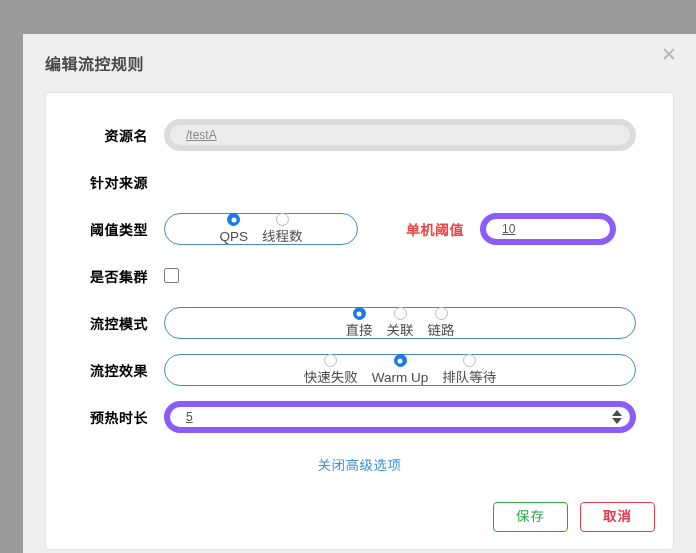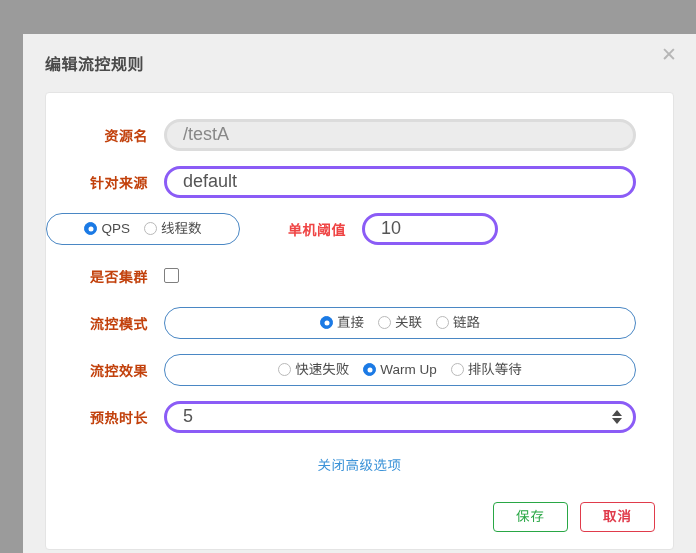--- a/index.html
+++ b/index.html
@@ -89,43 +89,44 @@
     padding: 0 14px 0 0;
   }
   .row-label {
     width: 118px;
     flex: 0 0 118px;
     text-align: right;
     padding-right: 16px;
     box-sizing: border-box;
     font-size: 14px;
     font-weight: bold;
-    color: #c2410c;
+    color: #000000;
     letter-spacing: .5px;
   }
   .row-field {
     flex: 1 1 auto;
     display: flex;
     align-items: center;
     min-width: 0;
   }
 
   
   .input {
     box-sizing: border-box;
     height: 32px;
-    border: 3px solid #8b5cf6;
+    border: 6px solid #8b5cf6;
     border-radius: 16px;
     background: #fff;
-    font-size: 18px;
+    font-size: 12px;
     color: #555;
     padding: 0 16px;
     outline: none;
     font-family: "Liberation Sans", "DejaVu Sans", sans-serif;
     width: 100%;
+    text-decoration: underline;
   }
   .input::placeholder { color: #a8a8a8; }
   .input:disabled,
   .input.is-disabled {
     background: #ececec;
     border-color: #dcdcdc;
     color: #888;
   }
 
   .field-wide { width: 472px; }
@@ -176,20 +177,21 @@
 
   .radio {
     display: inline-flex;
     align-items: center;
     gap: 4px;
     font-size: 13.5px;
     color: #4d4d4d;
     cursor: pointer;
     white-space: nowrap;
     line-height: 1;
+    flex-direction: column;
   }
   .radio .dot {
     width: 13px;
     height: 13px;
     border-radius: 50%;
     border: 1px solid #b9b9b9;
     background: #fff;
     box-sizing: border-box;
     flex: 0 0 13px;
     position: relative;
@@ -304,26 +306,24 @@
 
       <div class="row">
         <div class="row-label">资源名</div>
         <div class="row-field">
           <input class="input field-wide is-disabled" disabled="" type="text" value="/testA" style="">
         </div>
       </div>
 
       <div class="row">
         <div class="row-label">针对来源</div>
-        <div class="row-field">
-          <input class="input field-wide" type="text" value="default" style="">
-        </div>
       </div>
 
       <div class="row inline-row">
+        <div class="row-label">阈值类型</div>
         <div class="row-field">
           <div class="radio-box box-sm">
             <label class="radio checked">
               <span class="dot"></span>
               <span>QPS</span>
             </label>
             <label class="radio">
               <span class="dot"></span>
               <span>线程数</span>
             </label>

